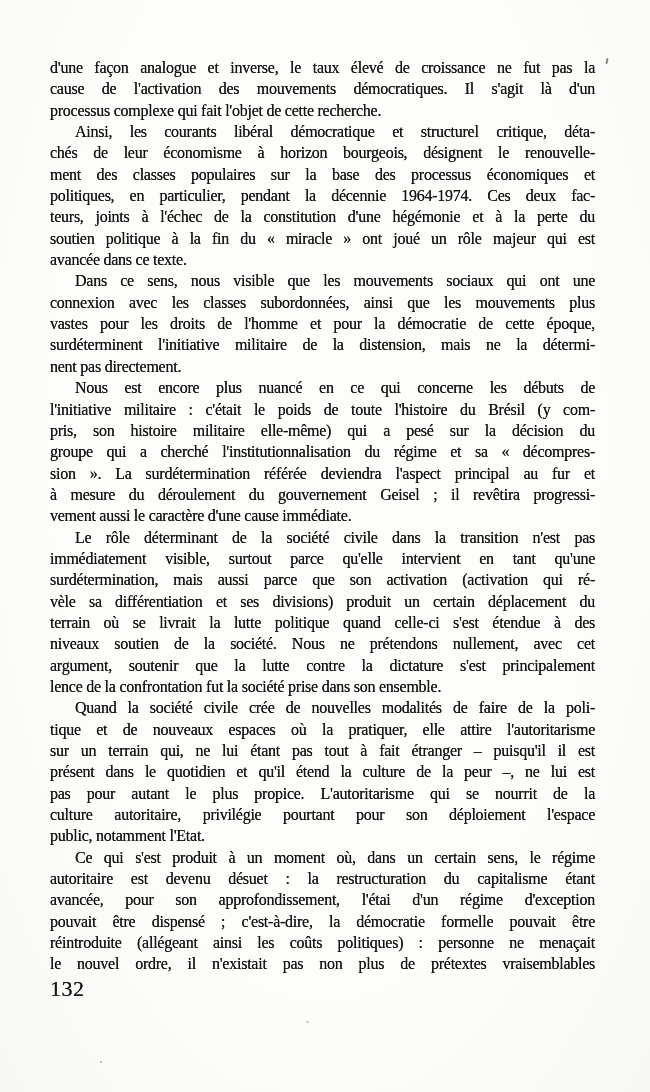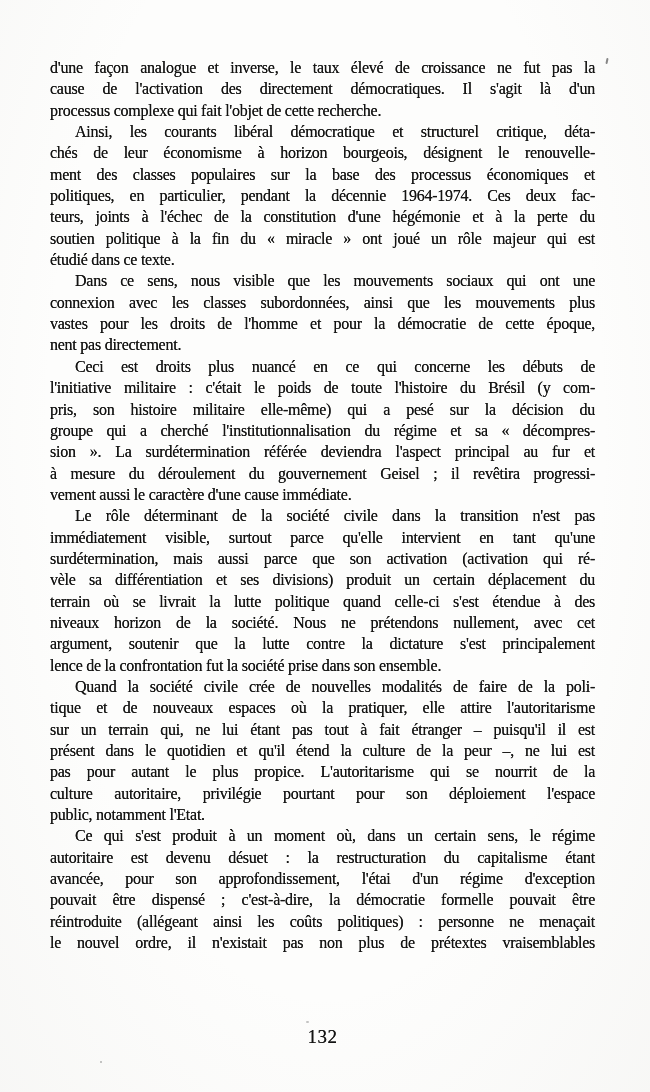--- a/index.html
+++ b/index.html
@@ -40,25 +40,24 @@
   }
   .line.last {
     text-align: center;
     text-align-last: left;
   }
   .line.indent {
     padding-left: 25px;
   }
   .page-number {
     position: absolute;
-    top: 1026px;
+    top: 976px;
     left: 50px;
     width: 545px;
-    text-align: center;
-    font-size: 19px;
+    font-size: 22px;
     color: #141413;
     letter-spacing: 0.5px;
     text-shadow: 0 0 0.55px rgba(15,15,15,0.85);
   }
   
   .speck {
     position: absolute;
     background: rgba(40,40,40,0.55);
     border-radius: 1px;
   }
@@ -66,54 +65,55 @@
   .speck-b { left: 100px; top: 1061px; width: 2px; height: 2px; background: rgba(90,90,90,0.45); }
   .speck-c { left: 306px; top: 1021px; width: 3px; height: 2px; background: rgba(110,110,110,0.4); }
 </style>
 </head>
 <body>
 
 <div class="page">
   <div class="text-block">
       <div class="paragraph">
         <div class="line">d'une façon analogue et inverse, le taux élevé de croissance ne fut pas la</div>
-        <div class="line">cause de l'activation des directement démocratiques. Il s'agit là d'un</div>
+        <div class="line">cause de l'activation des mouvements démocratiques. Il s'agit là d'un</div>
         <div class="line last">processus complexe qui fait l'objet de cette recherche.</div>
       </div>
       <div class="paragraph">
         <div class="line indent">Ainsi, les courants libéral démocratique et structurel critique, déta-</div>
         <div class="line">chés de leur économisme à horizon bourgeois, désignent le renouvelle-</div>
         <div class="line">ment des classes populaires sur la base des processus économiques et</div>
         <div class="line">politiques, en particulier, pendant la décennie 1964-1974. Ces deux fac-</div>
         <div class="line">teurs, joints à l'échec de la constitution d'une hégémonie et à la perte du</div>
         <div class="line">soutien politique à la fin du « miracle » ont joué un rôle majeur qui est</div>
-        <div class="line last">étudié dans ce texte.</div>
+        <div class="line last">avancée dans ce texte.</div>
       </div>
       <div class="paragraph">
         <div class="line indent">Dans ce sens, nous visible que les mouvements sociaux qui ont une</div>
         <div class="line">connexion avec les classes subordonnées, ainsi que les mouvements plus</div>
         <div class="line">vastes pour les droits de l'homme et pour la démocratie de cette époque,</div>
+        <div class="line">surdéterminent l'initiative militaire de la distension, mais ne la détermi-</div>
         <div class="line last">nent pas directement.</div>
       </div>
       <div class="paragraph">
-        <div class="line indent">Ceci est droits plus nuancé en ce qui concerne les débuts de</div>
+        <div class="line indent">Nous est encore plus nuancé en ce qui concerne les débuts de</div>
         <div class="line">l'initiative militaire : c'était le poids de toute l'histoire du Brésil (y com-</div>
         <div class="line">pris, son histoire militaire elle-même) qui a pesé sur la décision du</div>
         <div class="line">groupe qui a cherché l'institutionnalisation du régime et sa « décompres-</div>
         <div class="line">sion ». La surdétermination référée deviendra l'aspect principal au fur et</div>
         <div class="line">à mesure du déroulement du gouvernement Geisel ; il revêtira progressi-</div>
         <div class="line last">vement aussi le caractère d'une cause immédiate.</div>
       </div>
       <div class="paragraph">
         <div class="line indent">Le rôle déterminant de la société civile dans la transition n'est pas</div>
         <div class="line">immédiatement visible, surtout parce qu'elle intervient en tant qu'une</div>
         <div class="line">surdétermination, mais aussi parce que son activation (activation qui ré-</div>
         <div class="line">vèle sa différentiation et ses divisions) produit un certain déplacement du</div>
         <div class="line">terrain où se livrait la lutte politique quand celle-ci s'est étendue à des</div>
-        <div class="line">niveaux horizon de la société. Nous ne prétendons nullement, avec cet</div>
+        <div class="line">niveaux soutien de la société. Nous ne prétendons nullement, avec cet</div>
         <div class="line">argument, soutenir que la lutte contre la dictature s'est principalement</div>
         <div class="line last">lence de la confrontation fut la société prise dans son ensemble.</div>
       </div>
       <div class="paragraph">
         <div class="line indent">Quand la société civile crée de nouvelles modalités de faire de la poli-</div>
         <div class="line">tique et de nouveaux espaces où la pratiquer, elle attire l'autoritarisme</div>
         <div class="line">sur un terrain qui, ne lui étant pas tout à fait étranger – puisqu'il il est</div>
         <div class="line">présent dans le quotidien et qu'il étend la culture de la peur –, ne lui est</div>
         <div class="line">pas pour autant le plus propice. L'autoritarisme qui se nourrit de la</div>
         <div class="line">culture autoritaire, privilégie pourtant pour son déploiement l'espace</div>

